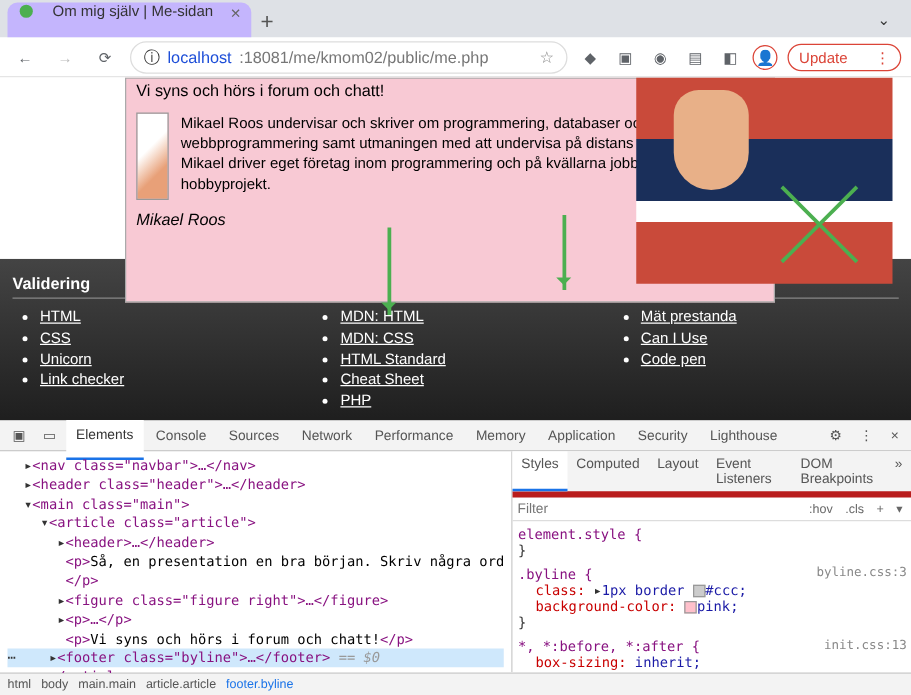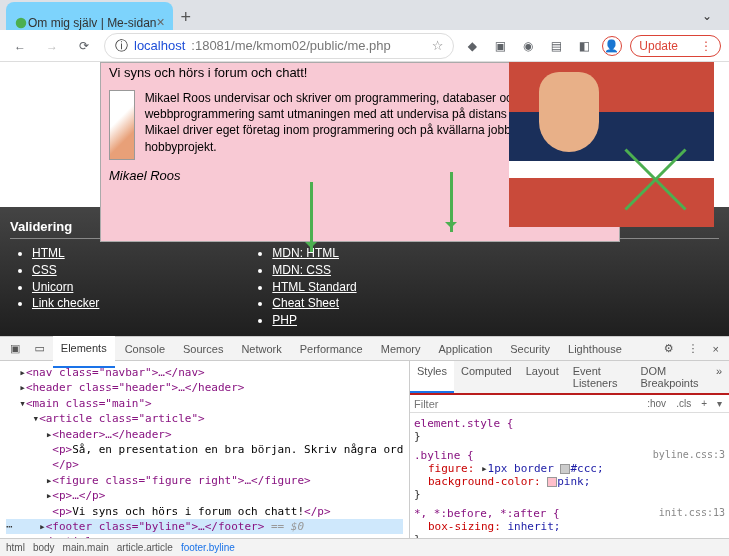--- a/index.html
+++ b/index.html
@@ -1,19 +1,19 @@
 <!DOCTYPE html>
 <html><head>
 <meta charset="utf-8">
 <style>
 *{box-sizing:border-box;margin:0;padding:0}
 body{font-family:Arial,sans-serif;font-size:12px;background:#f1f1f1;overflow:hidden}
 .window{width:729px;height:556px;display:flex;flex-direction:column;background:#fff}
 .tabbar{height:30px;background:#dee1e6;display:flex;align-items:flex-end;padding-left:6px}
-.tab{background:#7dd3fc;border-radius:8px 8px 0 0;height:28px;display:flex;align-items:flex-end;padding:0 8px;gap:0;font-size:12px;color:#333;min-width:150px}
+.tab{background:#c4b5fd;border-radius:8px 8px 0 0;height:28px;display:flex;align-items:flex-start;padding:0 8px;gap:14px;font-size:12px;color:#333;min-width:150px}
 .tab svg{width:14px;height:14px}
 .tabclose{margin-left:auto;color:#666;font-size:14px;cursor:pointer}
 .newtab{width:26px;height:26px;display:flex;align-items:center;justify-content:center;color:#555;font-size:18px;cursor:pointer}
 .winmin{margin-left:auto;width:44px;height:28px;display:flex;align-items:center;justify-content:center;color:#333}
 .toolbar{height:32px;display:flex;align-items:center;padding:0 8px;gap:8px;border-bottom:1px solid #ddd;background:#fff}
 .navbtn{width:24px;height:24px;display:flex;align-items:center;justify-content:center;color:#5f6368;cursor:pointer}
 .navbtn.dis{color:#bbb}
 .urlbar{flex:1;height:26px;border:1px solid #ddd;border-radius:13px;display:flex;align-items:center;padding:0 10px;font-size:13px;color:#333;gap:6px}
 .urlbar .host{color:#1d4ed8}
 .urlbar .path{color:#777}
@@ -50,21 +50,21 @@
 .dttab.act{color:#333;border-bottom:2px solid #1a73e8;background:#fff}
 .dticon{padding:4px 6px;color:#555;cursor:pointer}
 .dtspacer{flex:1}
 .dtbody{flex:1;display:flex;overflow:hidden}
 .dompane{flex:1;overflow:auto;padding:4px 6px;font-family:monospace;font-size:11px;line-height:1.4}
 .dompane .ln{white-space:pre}
 .tag{color:#881280}
 .txt{color:#000}
 .hl{background:#cfe8fc}
 .stylepane{width:320px;border-left:1px solid #ccc;display:flex;flex-direction:column}
-.sttabs{display:flex;border-bottom:2px solid #b91c1c;background:#f3f3f3}
+.sttabs{display:flex;border-bottom:5px solid #b91c1c;background:#f3f3f3}
 .sttab{padding:4px 7px;color:#555;font-size:11px;cursor:pointer}
 .sttab.act{background:#fff;border-bottom:2px solid #1a73e8}
 .filterrow{display:flex;align-items:center;border-bottom:1px solid #ddd;padding:2px 4px;gap:4px}
 .filterrow input{flex:1;border:none;outline:none;font-size:11px;color:#888}
 .pill{font-size:10px;color:#666;padding:1px 3px;cursor:pointer}
 .rules{flex:1;overflow:auto;font-family:monospace;font-size:11px;padding:4px}
 .rule{margin-bottom:6px}
 .sel{color:#881280}
 .prop{color:#c80000;padding-left:14px}
 .pv{color:#1a1aa6}
@@ -147,20 +147,25 @@
           <ul>
             <li>MDN: HTML</li>
             <li>MDN: CSS</li>
             <li>HTML Standard</li>
             <li>Cheat Sheet</li>
             <li>PHP</li>
           </ul>
         </div>
         <div class="col">
           <h3>Verktyg och tjänster</h3>
+          <ul>
+            <li>Mät prestanda</li>
+            <li>Can I Use</li>
+            <li>Code pen</li>
+          </ul>
         </div>
       </div>
 
     </div>
   </div>
 
   <div class="devtools">
     <div class="dttabs">
       <span class="dticon">▣</span>
       <span class="dticon">▭</span>
@@ -208,21 +213,21 @@
           <span class="pill">:hov</span>
           <span class="pill">.cls</span>
           <span class="pill">+</span>
           <span class="pill">▾</span>
         </div>
         <div class="rules">
           <div class="rule"><span class="sel">element.style {</span><br>}</div>
           <div class="rule">
             <span class="src">byline.css:3</span>
             <span class="sel">.byline {</span><br>
-            <span class="prop">figure:</span> ▸<span class="pv">1px border </span><span class="swatch" style="background:#ccc"></span><span class="pv">#ccc;</span><br>
+            <span class="prop">class:</span> ▸<span class="pv">1px border </span><span class="swatch" style="background:#ccc"></span><span class="pv">#ccc;</span><br>
             <span class="prop">background-color:</span> <span class="swatch" style="background:pink"></span><span class="pv">pink;</span><br>}
           </div>
           <div class="rule">
             <span class="src">init.css:13</span>
             <span class="sel">*, *:before, *:after {</span><br>
             <span class="prop">box-sizing:</span> <span class="pv">inherit;</span><br>}
           </div>
 
         </div>
       </div>

